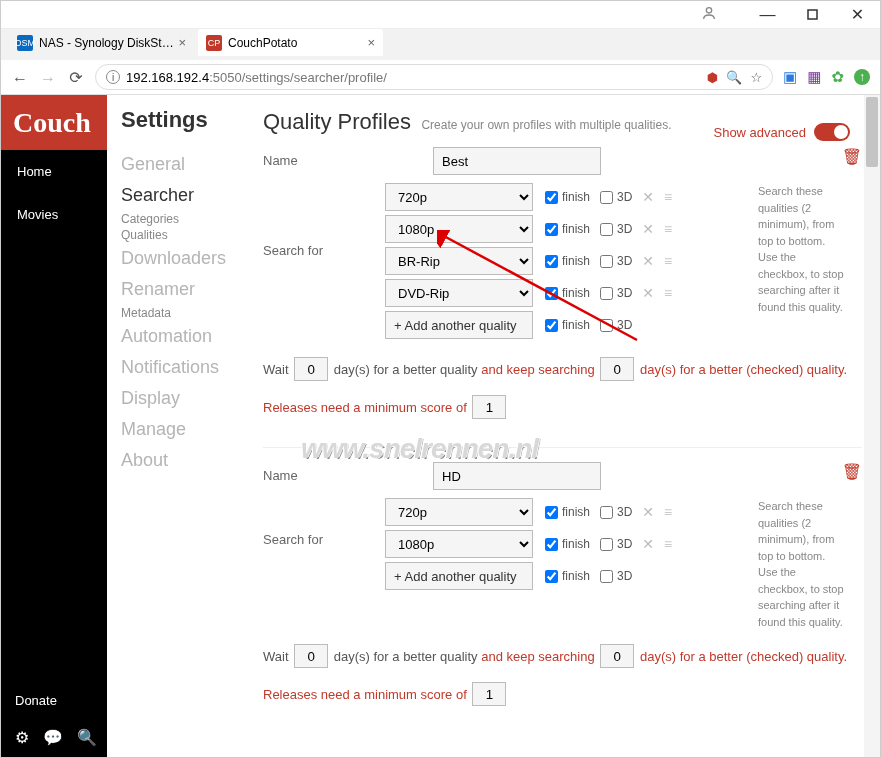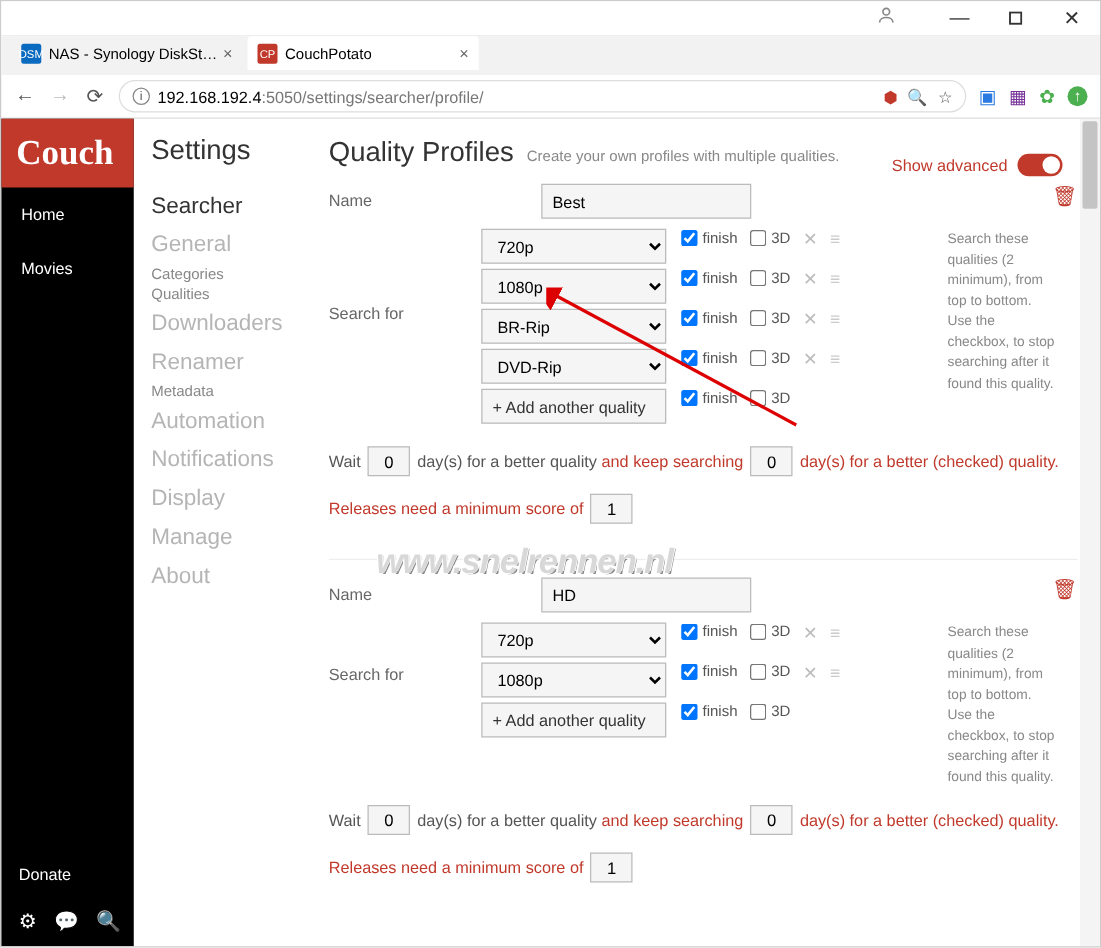--- a/index.html
+++ b/index.html
@@ -37,21 +37,21 @@
 
 .sidebar { width: 106px; background: #000; color: #fff; display: flex; flex-direction: column; }
 .logo { height: 55px; background: #c0392b; color: #fff; font-family: cursive; font-size: 28px; font-weight: bold; display: flex; align-items: center; padding-left: 12px; }
 .navitem { padding: 14px 16px; font-size: 13px; color: #fff; }
 .sidebar .spacer { flex: 1; }
 .sidebar .bottom { padding: 10px 14px; font-size: 13px; }
 .sidebar .btmicons { display: flex; gap: 14px; padding: 10px 14px; color: #fff; font-size: 16px; align-items: center; }
 
 
 .settingsnav { width: 150px; padding: 12px 8px 12px 14px; }
-.settingsnav h2 { font-size: 22px; font-weight: 400; color: #333; margin-bottom: 16px; }
+.settingsnav h2 { font-size: 22px; font-weight: 700; color: #333; margin-bottom: 16px; }
 .settingsnav .snitem { font-size: 18px; font-weight: 300; color: #b5b5b5; padding: 5px 0; white-space: nowrap; }
 .settingsnav .snitem.active { color: #333; }
 .settingsnav .subitem { font-size: 12px; color: #888; padding: 1px 0; }
 
 
 .maincol { flex: 1; padding: 14px 18px 14px 6px; overflow-y: auto; color: #444; position: relative; }
 .maincol h1 { font-size: 22px; font-weight: 300; color: #333; display: inline; }
 .maincol .subtitle { font-size: 12px; color: #888; margin-left: 6px; }
 .headerrow { margin-bottom: 12px; }
 
@@ -61,21 +61,21 @@
 
 .formrow { display: flex; margin-bottom: 8px; align-items: flex-start; }
 .formrow .label { width: 122px; font-size: 13px; color: #666; padding-top: 6px; }
 .formrow .controls { flex: 1; }
 
 input.text, select.qsel, .addq { height: 28px; border: 1px solid #bbb; background: #f5f5f5; font-size: 13px; padding: 0 8px; }
 input.text { width: 168px; margin-left: 48px; }
 select.qsel { width: 148px; }
 .addq { width: 148px; display: flex; align-items: center; color: #333; }
 
-.qrow { display: flex; align-items: flex-start; gap: 6px; margin-bottom: 4px; }
+.qrow { display: flex; align-items: center; gap: 6px; margin-bottom: 4px; }
 .qopts { display: flex; align-items: center; gap: 4px; font-size: 12px; color: #555; }
 .qopts input[type=checkbox] { margin-left: 6px; }
 .rowdel { color: #bbb; font-size: 14px; padding: 0 4px; }
 .rowgrip { color: #ccc; font-size: 14px; }
 
 .helptext { width: 88px; font-size: 11px; color: #888; line-height: 1.5; }
 
 .trash { color: #c0392b; font-size: 16px; }
 
 .inlinerow { font-size: 13px; color: #555; margin-top: 14px; margin-bottom: 4px; }
@@ -158,22 +158,22 @@
     <div class="bottom">Donate</div>
     <div class="btmicons">
       <span>⚙</span>
       <span>💬</span>
       <span>🔍</span>
     </div>
   </div>
 
   <div class="settingsnav">
     <h2>Settings</h2>
+    <div class="snitem">General</div>
     <div class="snitem active">Searcher</div>
-    <div class="snitem">General</div>
     <div class="subitem">Categories</div>
     <div class="subitem">Qualities</div>
     <div class="snitem">Downloaders</div>
     <div class="snitem">Renamer</div>
     <div class="subitem">Metadata</div>
     <div class="snitem">Automation</div>
     <div class="snitem">Notifications</div>
     <div class="snitem">Display</div>
     <div class="snitem">Manage</div>
     <div class="snitem">About</div>

